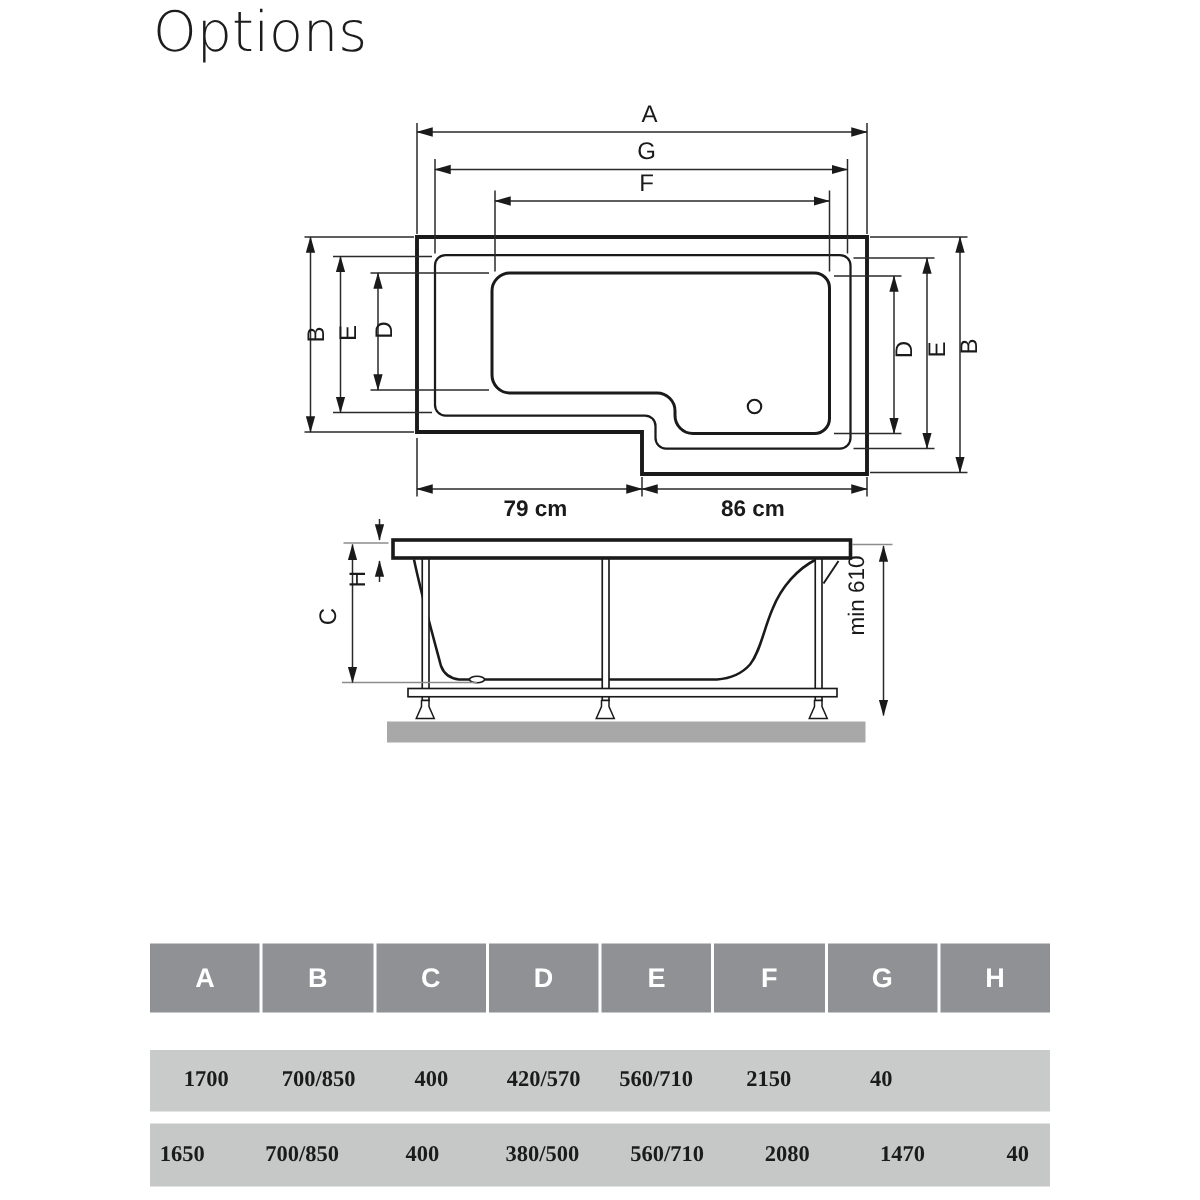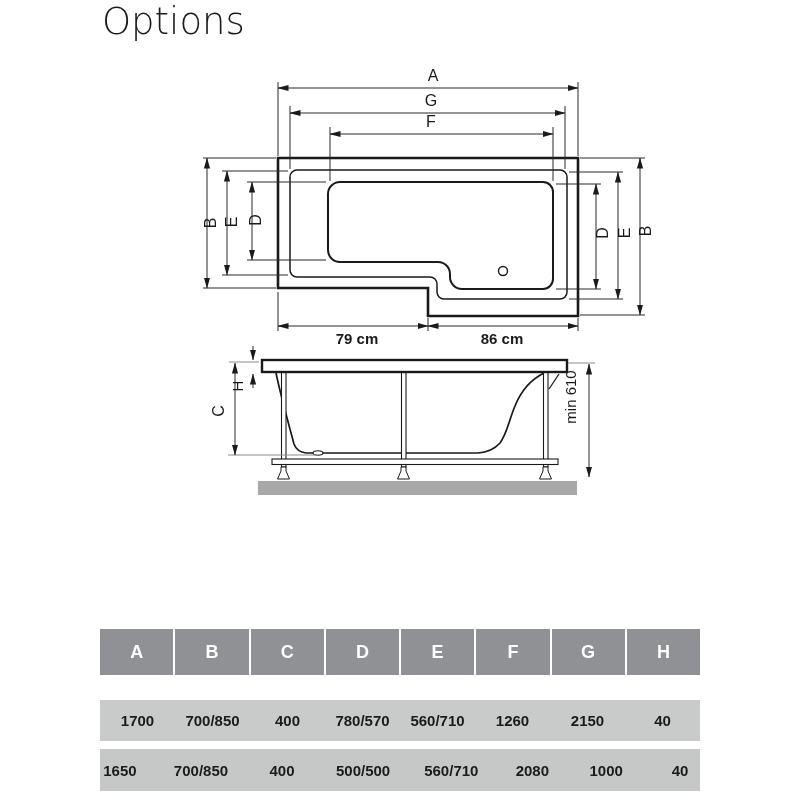--- a/index.html
+++ b/index.html
@@ -16,21 +16,21 @@
   
   .tblhead{position:absolute;left:100px;top:629px;width:600px;height:46px;
            display:grid;grid-template-columns:repeat(8,1fr);gap:2px;}
   .tblhead .th{background:#8f9194;color:#ffffff;font-size:18px;font-weight:700;
                display:flex;align-items:center;justify-content:center;}
   .tblrow{position:absolute;left:100px;width:600px;display:grid;
           grid-template-columns:repeat(8,1fr);}
   #row1{top:700px;height:41px;background:#c9caca;}
   #row2{top:749px;height:42px;background:#c6c7c7;gap:34px;}
   .tblrow .td{color:#1b1b1b;font-size:15px;font-weight:700;
-              display:flex;align-items:center;justify-content:center;}
+              display:flex;align-items:center;justify-content:center;font-family:Liberation Serif, serif;}
 </style>
 </head>
 <body>
 
 <div id="stage">
 
   <div id="title">Options</div>
 
   <svg id="drawing" width="800" height="620" viewBox="0 0 800 620">
     <defs>
@@ -172,31 +172,30 @@
     <div class="th">E</div>
     <div class="th">F</div>
     <div class="th">G</div>
     <div class="th">H</div>
   </div>
 
   <div id="row1" class="tblrow">
     <div class="td">1700</div>
     <div class="td">700/850</div>
     <div class="td">400</div>
-    <div class="td">780/570</div>
+    <div class="td">420/570</div>
     <div class="td">560/710</div>
-    <div class="td">1260</div>
     <div class="td">2150</div>
     <div class="td">40</div>
   </div>
 
   <div id="row2" class="tblrow">
     <div class="td">1650</div>
     <div class="td">700/850</div>
     <div class="td">400</div>
-    <div class="td">500/500</div>
+    <div class="td">380/500</div>
     <div class="td">560/710</div>
     <div class="td">2080</div>
-    <div class="td">1000</div>
+    <div class="td">1470</div>
     <div class="td">40</div>
   </div>
 
 </div>
 
 </body></html>

